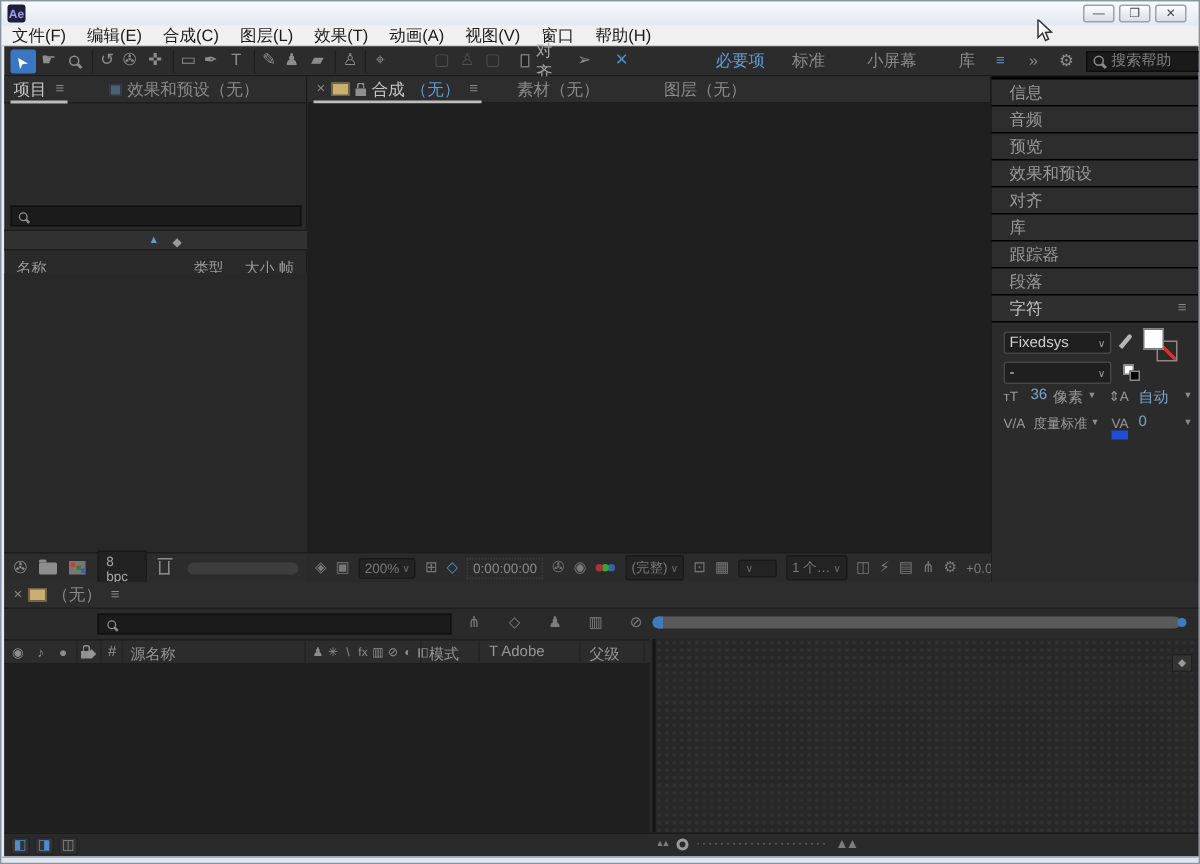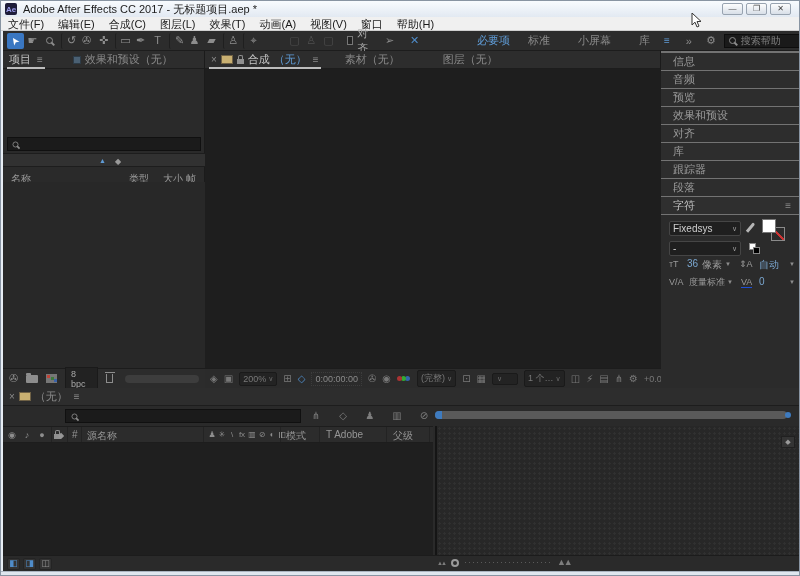--- a/index.html
+++ b/index.html
@@ -124,21 +124,21 @@
     border-top:1px solid #1c1c1c; display:flex; align-items:center; padding:0 5px; gap:6px; overflow:hidden; }
   .cbi { display:flex; align-items:center; gap:1px; color:#787878; font-size:9px; white-space:nowrap; flex:none; }
   .cbi .g { font-size:10px; line-height:1; }
   .cbi .a { font-size:7px; color:#6a6a6a; margin-left:1px; }
   .cbi.dd { background:#232323; border:1px solid #1a1a1a; padding:1px 3px; border-radius:2px; }
   .cbi.ddwide { width:26px; height:12px; }
   .cbi.tbox { border:1px dotted #3c3c3c; padding:1px 3px; color:#8a8a8a; }
   .cbi.bluish .g { color:#4f8cc9; }
 
   
-  #sidebar { left:658px; top:20px; width:138px; height:337px; background:#737373; }
+  #sidebar { left:658px; top:20px; width:138px; height:337px; background:#000000; }
   .sbrow { position:absolute; left:0; width:138px; height:17px; background:#2d2d2d;
     display:flex; align-items:center; padding-left:12px; font-size:11px; color:#9a9a9a; }
   .charhdr { position:absolute; left:0; top:146px; width:138px; height:17px; background:#2f2f2f;
     display:flex; align-items:center; padding:0 8px 0 12px; color:#c2c2c2; font-size:11px; }
   .charhdr .tmenu { margin-left:auto; }
   .charbody { position:absolute; left:0; top:164px; width:138px; bottom:0; background:#2b2b2b; }
   .cselect { position:absolute; height:15px; background:#1f1f1f; border:1px solid #454545; border-radius:2px;
     display:flex; align-items:center; padding:0 3px; font-size:10px; color:#cfcfcf; }
   .cselect .a { margin-left:auto; font-size:7px; color:#9a9a9a; }
   .swfill { position:absolute; width:14px; height:14px; background:#fff; border:1px solid #777; }
@@ -194,21 +194,20 @@
 
   .g:empty, .t:empty, .a:empty { display:none; }
 </style>
 </head>
 <body>
 
 <div id="app">
 
   <div class="titlebar">
     <span class="appbadge">Ae</span>
-    <span class="wtitle">Adobe After Effects CC 2017 - 无标题项目.aep *</span>
     <span class="winbtns">
       <span class="wb">—</span>
       <span class="wb">❐</span>
       <span class="wb">✕</span>
     </span>
   </div>
 
   <div class="menubar">
 
   <span class="menuitem">文件(F)</span>
@@ -485,21 +484,21 @@
         <span class="cval" style="left:26px; top:43px;">36</span>
         <span class="cunit" style="left:41px; top:43px;">像素</span>
         <span class="carr" style="left:64px; top:46px;">▼</span>
         <span class="cicon" style="left:78px; top:44px;">⇕A</span>
         <span class="cval" style="left:98px; top:43px;">自动</span>
         <span class="carr" style="left:128px; top:46px;">▼</span>
 
         <span class="cicon" style="left:8px; top:62px;">V/A</span>
         <span class="cunit" style="left:28px; top:61px; font-size:9px;font-family:Liberation Serif, serif;">度量标准</span>
         <span class="carr" style="left:66px; top:64px;">▼</span>
-        <span class="cicon" style="left:80px; top:62px; border-bottom:1px solid #1d4ed8;text-align:center;">VA</span>
+        <span class="cicon" style="left:80px; top:62px; border-bottom:6px solid #1d4ed8;text-align:center;">VA</span>
         <span class="cval" style="left:98px; top:61px;">0</span>
         <span class="carr" style="left:128px; top:64px;">▼</span>
       </div>
     </div>
 
     <div class="panel" id="timeline">
       <div class="tabstrip">
         <span class="ptab">
           <span class="tclose">×</span>
           <span class="i-comp"></span>

